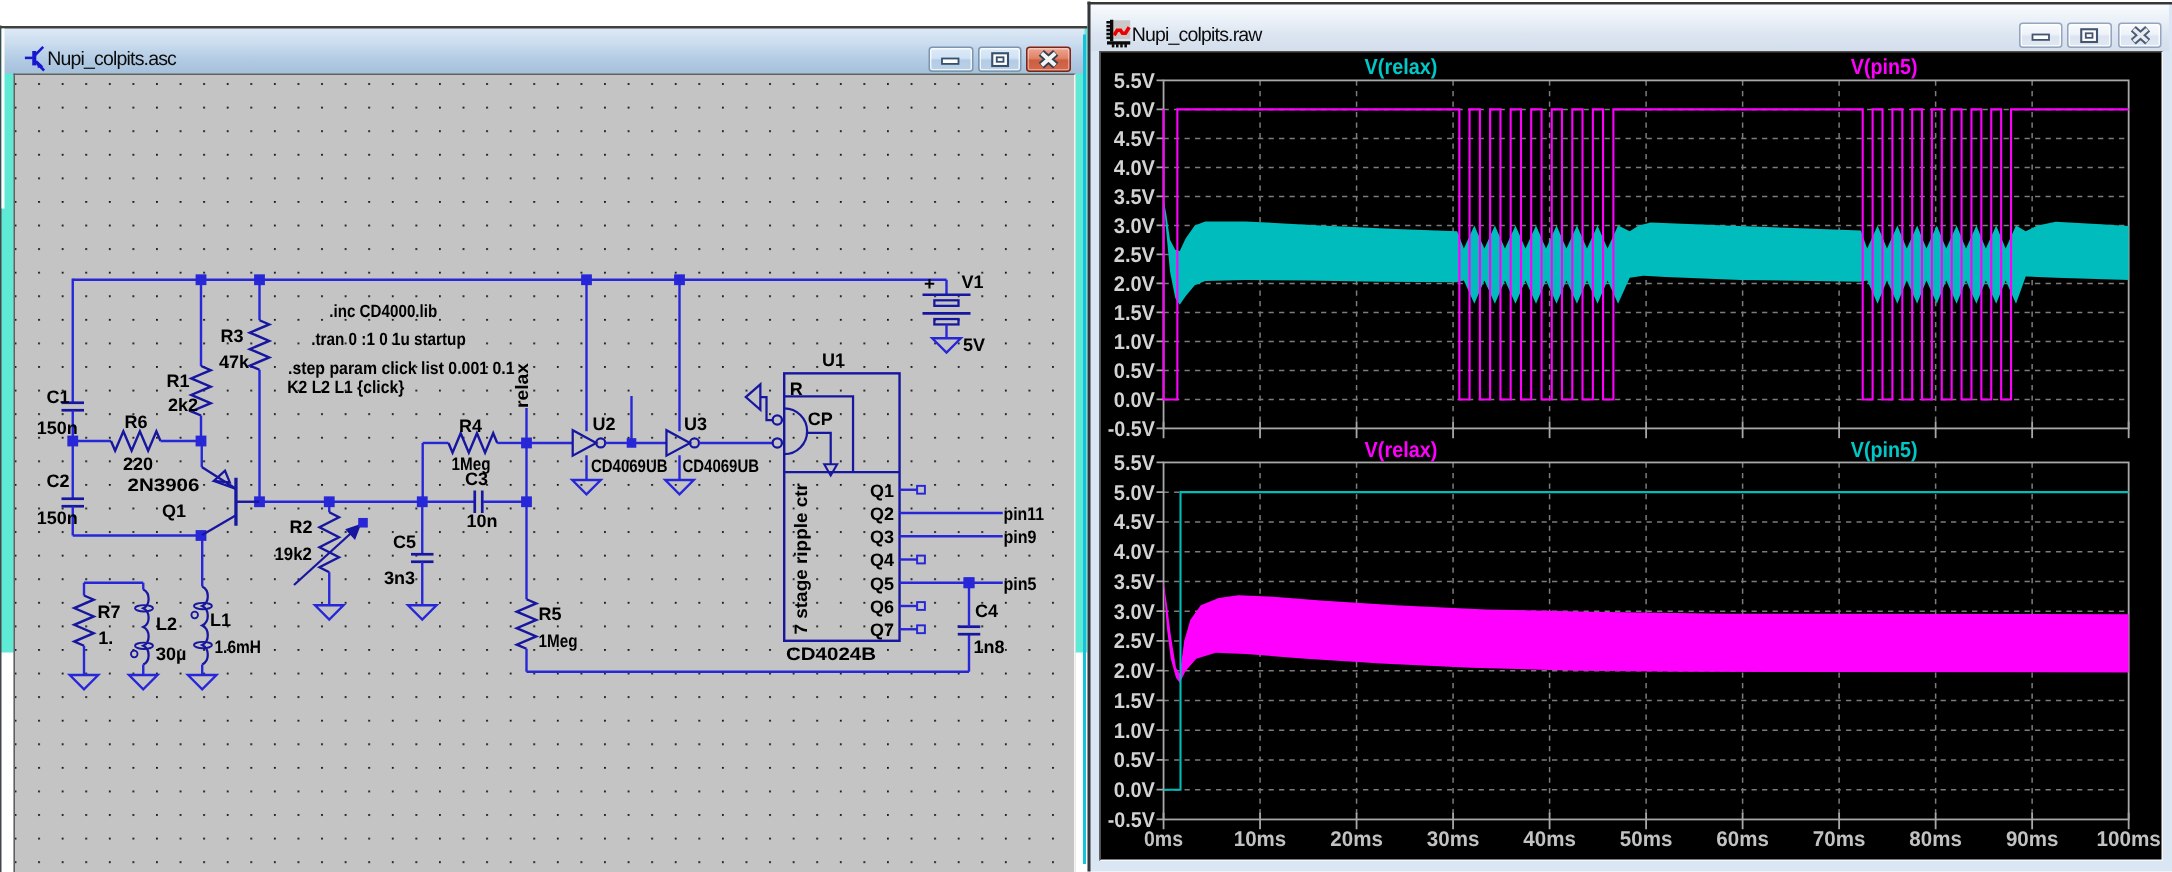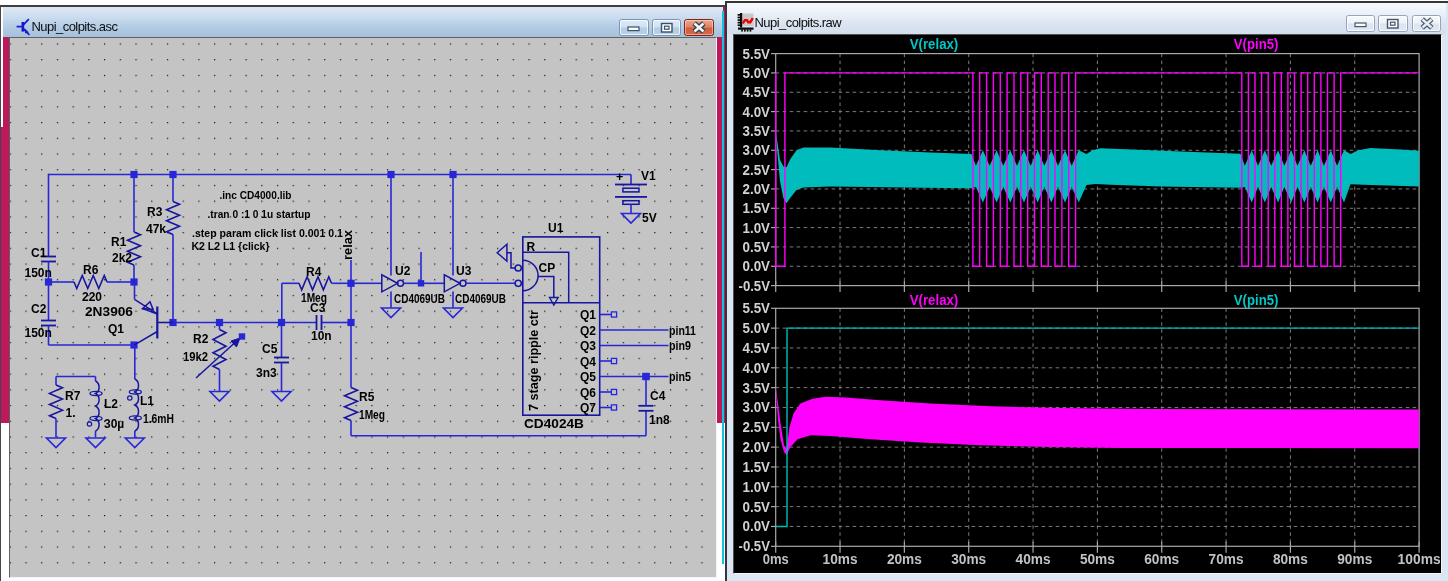--- a/index.html
+++ b/index.html
@@ -1,15 +1,15 @@
 <!DOCTYPE html>
 <html><head><meta charset="utf-8"><style>
 html,body{margin:0;padding:0;width:1448px;height:581px;overflow:hidden;background:#ffffff;font-family:"Liberation Sans",sans-serif;}
 .abs{position:absolute;}
-#lwin{position:absolute;left:0;top:4px;width:724.5px;height:419px;background:#be185d;}
+#lwin{position:absolute;left:0;top:16px;width:724.5px;height:419px;background:#5eead4;}
 #ltitle{position:absolute;left:2px;top:2px;width:720.5px;height:31px;background:linear-gradient(#e0eaf6 0%,#cbddef 35%,#b5cde5 65%,#a5c0dc 100%);}
 #ltxt{position:absolute;left:29.5px;top:12.5px;font-size:13px;letter-spacing:-0.55px;color:#0c0c0c;}
 #lclient{position:absolute;left:8.5px;top:33px;width:708.5px;height:541px;box-sizing:border-box;background:#c4c4c4;border-top:1.6px solid #606060;border-left:1.6px solid #606060;border-right:1.5px solid #f4f4f4;border-bottom:1.5px solid #f4f4f4;}
 #lot{position:absolute;left:0;top:0;width:724.5px;height:3.2px;background:linear-gradient(#fff 40%,#3f3f3f 40%);}
 #lol{position:absolute;left:0;top:1px;width:1.3px;height:580px;background:#43474d;}
 #lwhite{position:absolute;left:1.3px;top:3px;width:1.4px;height:120px;background:#fdfdfd;}
 #lcr{position:absolute;left:722.3px;top:7px;width:2.2px;height:553px;background:#12c3dc;}
 #lcb{position:absolute;left:0px;top:578.4px;width:724.5px;height:2.6px;background:#12c3dc;}
 #rwin{position:absolute;left:724.5px;top:0;width:723.5px;height:581px;background:#dbe6f4;padding-left:29px;}
 #rtitle{position:absolute;left:2px;top:2px;width:719.5px;height:31.5px;background:linear-gradient(#f9fbfd 0%,#ebf1f8 35%,#dce5f1 65%,#d4deec 100%);}

